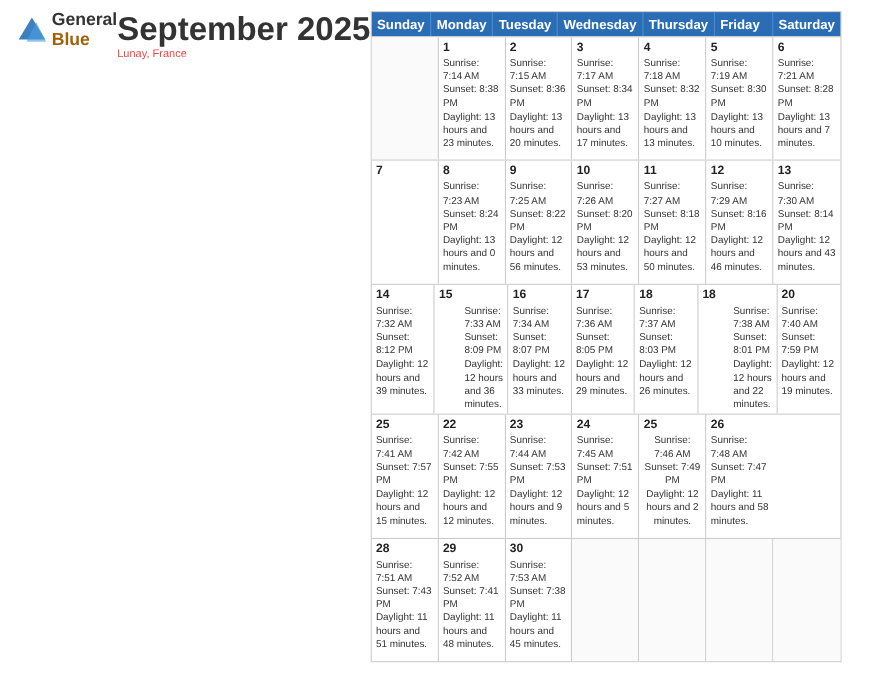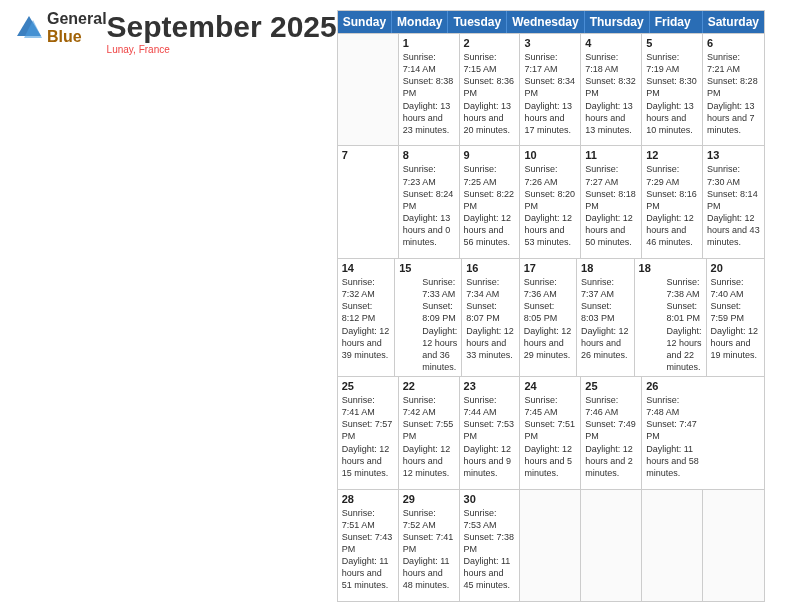--- a/index.html
+++ b/index.html
@@ -289,21 +289,21 @@
 Daylight: 12 hours and 9 minutes.</div>
           </div>
           <div class="cal-cell">
             <div class="cell-date">24</div>
             <div class="cell-info" style="white-space: pre-line;">Sunrise: 7:45 AM
 Sunset: 7:51 PM
 Daylight: 12 hours and 5 minutes.</div>
           </div>
           <div class="cal-cell">
             <div class="cell-date">25</div>
-            <div class="cell-info" style="white-space: pre-line;">Sunrise: 7:46 AM
+            <div class="cell-info" style="white-space: pre-line; text-align: center;">Sunrise: 7:46 AM
 Sunset: 7:49 PM
 Daylight: 12 hours and 2 minutes.</div>
           </div>
           <div class="cal-cell">
             <div class="cell-date">26</div>
             <div class="cell-info" style="white-space: pre-line;">Sunrise: 7:48 AM
 Sunset: 7:47 PM
 Daylight: 11 hours and 58 minutes.</div>
           </div>
         </div>

